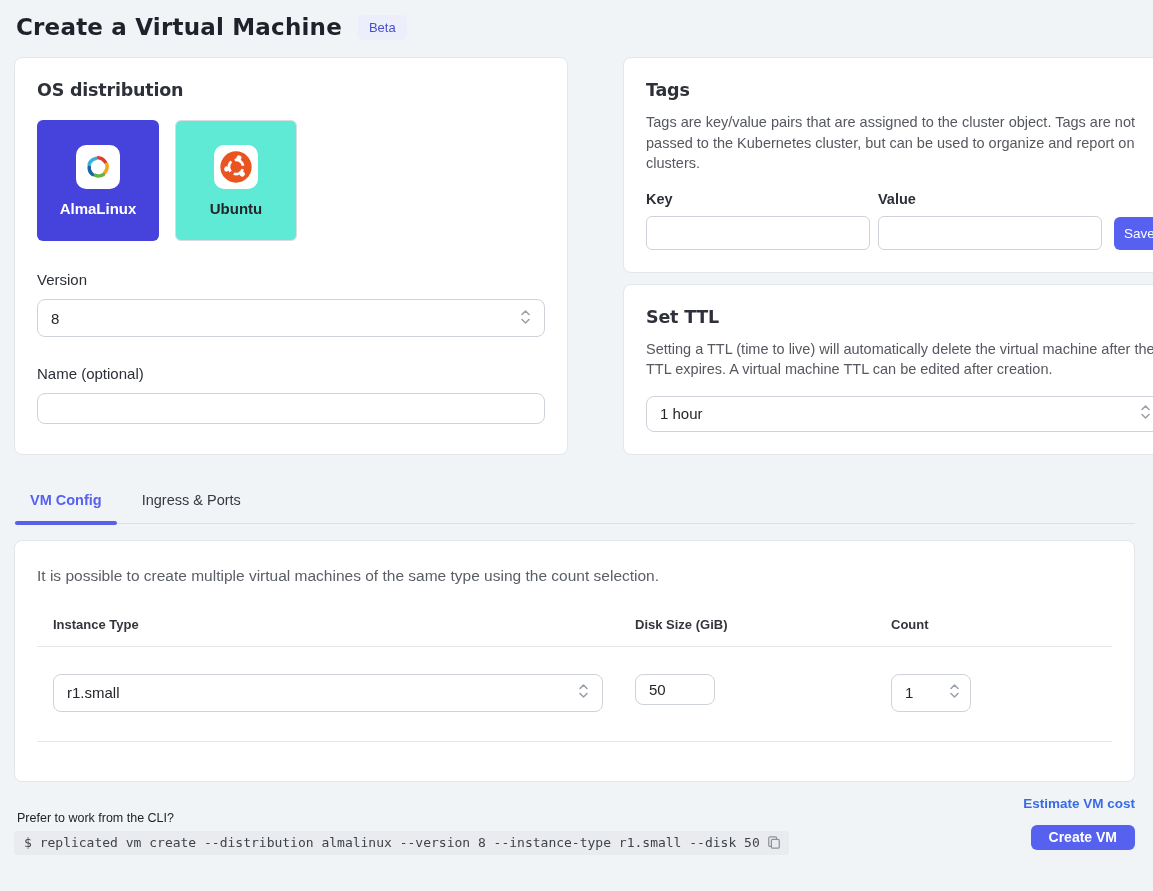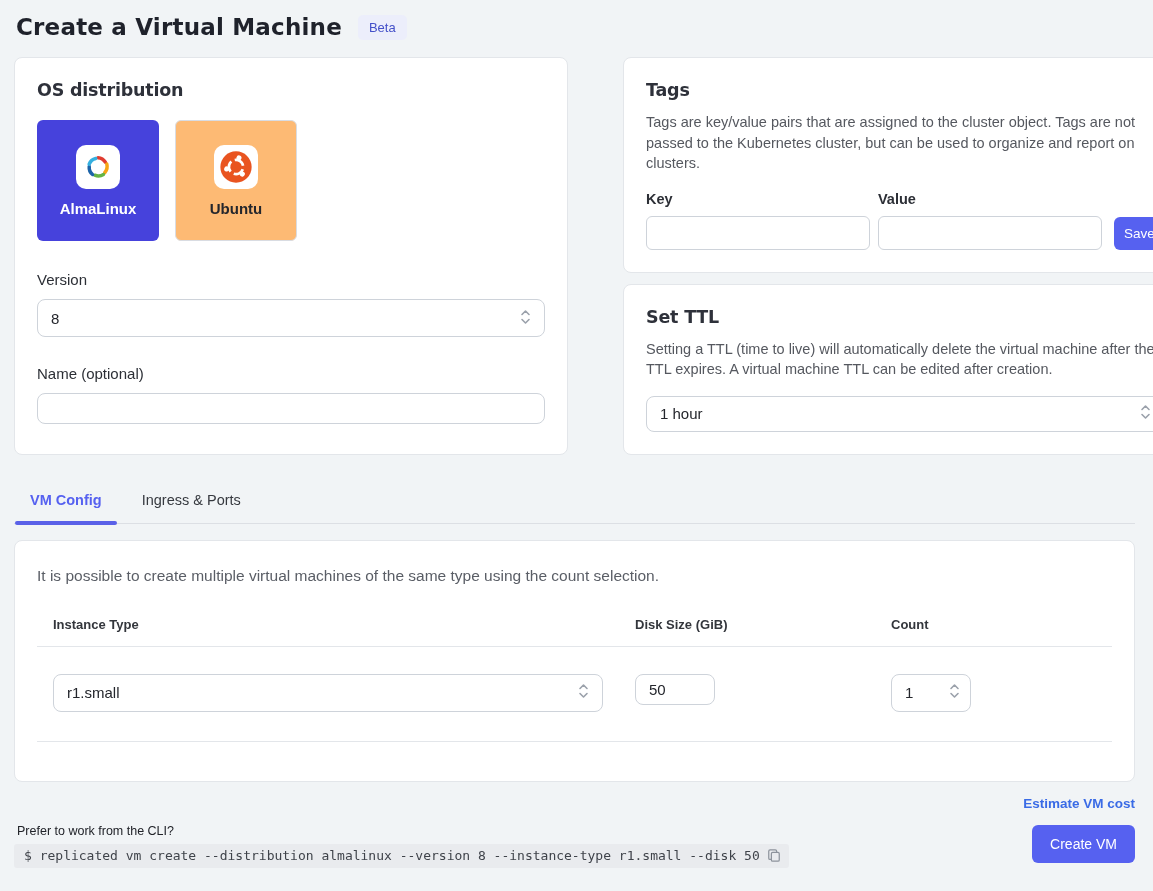--- a/index.html
+++ b/index.html
@@ -35,21 +35,21 @@
   .right-col { display: flex; flex-direction: column; gap: 11px; padding-left: 40px; }
 
   
   .os-tiles { display: flex; gap: 16px; margin-top: 20px; }
   .os-tile {
     width: 122px; height: 121px; border-radius: 6px;
     display: flex; flex-direction: column; align-items: center; justify-content: center;
     cursor: pointer; border: 1px solid transparent;
   }
   .os-tile.selected { background: #4642dc; color: #ffffff; }
-  .os-tile.unselected { background: #fdba74; border: 1px solid #d9dce2; color: #24262c; }
+  .os-tile.unselected { background: #5eead4; border: 1px solid #d9dce2; color: #24262c; }
   .os-tile .tile-label { font-size: 15px; font-weight: 700; margin-top: 11px; }
   .tile-icon-box {
     width: 44px; height: 44px; background: #ffffff; border-radius: 10px;
     display: flex; align-items: center; justify-content: center;
   }
   .os-tile.unselected .tile-icon-box { width: 44px; height: 44px; }
 
   
   .field-label { font-size: 15px; color: #2c2f36; }
   .control {
@@ -120,21 +120,21 @@
   .cli-code {
     margin-top: 6px; display: inline-flex; align-items: center;
     background: #e9ebee; border-radius: 3px; padding: 4px 8px 5px 10px;
     font-family: "DejaVu Sans Mono", monospace; font-size: 13px; color: #3f434a;
   }
   .copy-icon { margin-left: 7px; cursor: pointer; display: inline-flex; }
   .footer-right { display: flex; flex-direction: column; align-items: flex-end; gap: 14px; padding-bottom: 5px; }
   .estimate-link { color: #3a6be6; font-size: 13.5px; font-weight: 700; text-decoration: none; cursor: pointer; }
   .create-btn {
     background: #5661f0; color: #fff; border: none; border-radius: 6px;
-    height: 38px; padding: 0 18px; font-size: 14px; font-weight: 400;
+    height: 25px; padding: 0 18px; font-size: 14px; font-weight: 700;
     font-family: "Liberation Sans", sans-serif; cursor: pointer;
   }
 </style>
 </head>
 <body>
 
 <div class="page">
 
   <div class="header">
     <span class="page-title">Create a Virtual Machine</span>

